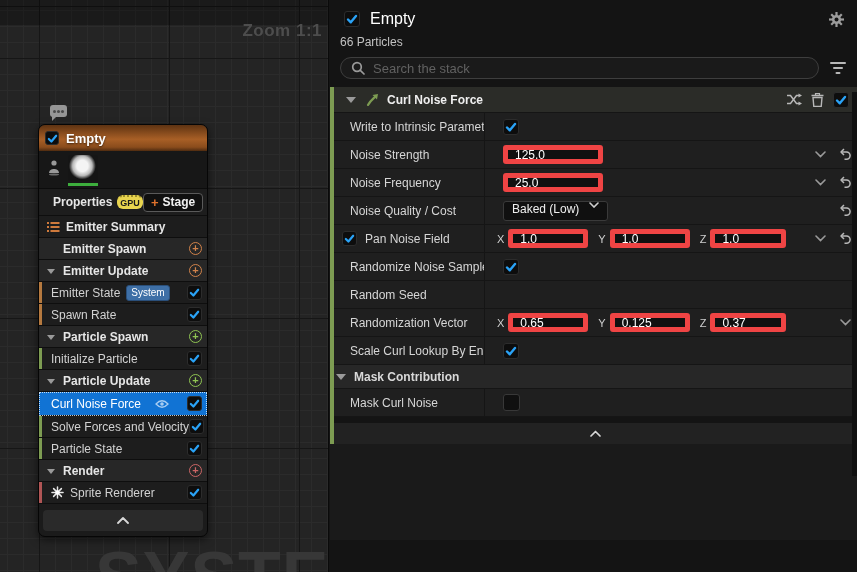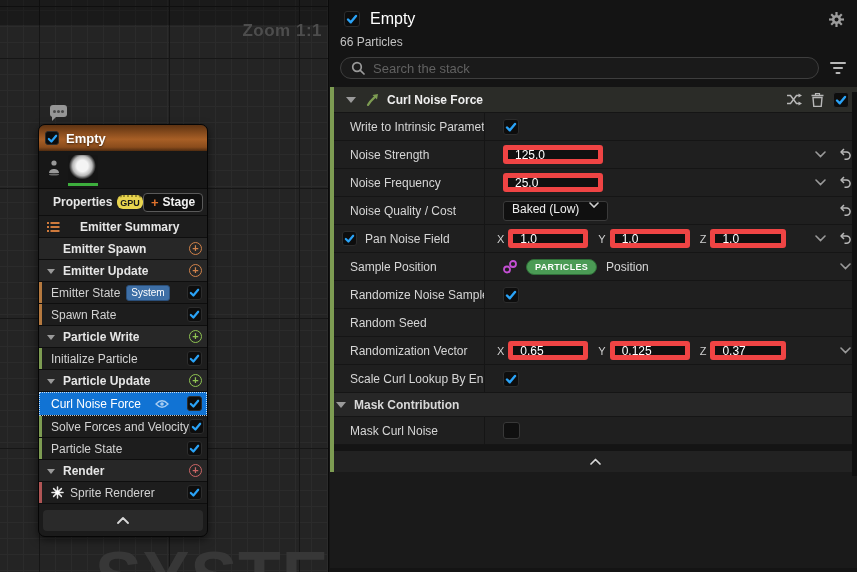--- a/index.html
+++ b/index.html
@@ -74,21 +74,21 @@
     color:#fff; font-size:10px; padding:0 4px; border-radius:3px; line-height:14px; }
   #props-row { height:27px; padding-left:8px; }
   #props-row .lbl { font-weight:bold; color:#e6e6e6; margin-left:6px; }
   .gpu-badge { margin-left:5px; background:#e8d44f; color:#1a1a1a; font-size:9px;
     font-weight:bold; padding:1px 3px; border-radius:6px; border-top:2px dotted #9c8d2a; }
   #stage-btn { margin-left:auto; display:flex; align-items:center; background:#101010;
     border:1px solid #5a5a5a; border-radius:4px; padding:1px 7px; }
   #stage-btn .plus { color:#e0722c; font-weight:bold; font-size:13px; margin-right:4px; }
   #stage-btn .txt { color:#f0f0f0; font-weight:bold; font-size:12px; }
   #summary-row { padding-left:8px; }
-  #summary-row .lbl { font-weight:bold; color:#e6e6e6; margin-left:20px; }
+  #summary-row .lbl { font-weight:bold; color:#e6e6e6; margin-left:6px; }
   #node-footer { margin:6px 4px 5px 4px; height:21px; background:#2a2a2a; border-radius:4px;
     display:flex; align-items:center; justify-content:center; }
   .eye { margin-left:auto; margin-right:5px; }
 
   
   #panel { position:absolute; left:330px; top:0; width:527px; height:572px; background:#141414; }
   #panel-header { display:flex; align-items:center; padding:10px 12px 0 14px; }
   #panel-header .title { color:#fff; font-size:16px; margin-left:10px; }
   #gear { margin-left:auto; }
   #particle-count { color:#c2c2c2; font-size:12px; padding:7px 0 0 10px; }
@@ -227,21 +227,21 @@
       <span>Spawn Rate</span>
       <span class="cb">
         <svg width="11" height="11" viewBox="0 0 12 12">
             <polyline points="2,6.5 4.8,9.3 10,3" fill="none" stroke="#2aa3f7" stroke-width="2.4" stroke-linecap="round" stroke-linejoin="round"></polyline>
           </svg>
       </span>
     </div>
 
     <div class="nrow sect">
       <span class="tri"></span>
-      <span>Particle Write</span>
+      <span>Particle Spawn</span>
       <span class="pluscircle green">+</span>
     </div>
 
     <div class="nrow">
       <span class="bar green"></span>
       <span>Initialize Particle</span>
       <span class="cb">
         <svg width="11" height="11" viewBox="0 0 12 12">
             <polyline points="2,6.5 4.8,9.3 10,3" fill="none" stroke="#2aa3f7" stroke-width="2.4" stroke-linecap="round" stroke-linejoin="round"></polyline>
           </svg>
@@ -470,36 +470,20 @@
               <polyline points="1,1 5.5,5.5 10,1" fill="none" stroke="#9a9a9a" stroke-width="1.6" stroke-linecap="round"></polyline>
             </svg>
           <svg width="14" height="13" viewBox="0 0 14 13">
               <path d="M4.5 4 h5 a3.6 3.6 0 1 1 0 7.2 h-2" fill="none" stroke="#b8b8b8" stroke-width="1.5"></path>
               <polyline points="7,1 4,4 7,7" fill="none" stroke="#b8b8b8" stroke-width="1.5" stroke-linejoin="round"></polyline>
             </svg>
         </span>
       </div>
     </div>
 
-    <div class="prow">
-      <div class="lcell">Sample Position</div>
-      <div class="vcell">
-        <svg width="14" height="14" viewBox="0 0 14 14">
-          <circle cx="4" cy="9.5" r="3" fill="none" stroke="#c44fd4" stroke-width="1.8"></circle>
-          <circle cx="10" cy="4" r="3" fill="none" stroke="#c44fd4" stroke-width="1.8"></circle>
-        </svg>
-        <span class="pbadge" style="margin-left:9px;">PARTICLES</span>
-        <span class="pos-txt">Position</span>
-        <span class="row-icons">
-          <svg width="11" height="7" viewBox="0 0 11 7">
-              <polyline points="1,1 5.5,5.5 10,1" fill="none" stroke="#9a9a9a" stroke-width="1.6" stroke-linecap="round"></polyline>
-            </svg>
-        </span>
-      </div>
-    </div>
 
     <div class="prow">
       <div class="lcell">Randomize Noise Sample</div>
       <div class="vcell">
         <span class="cb" style="width:16px;height:16px;">
           <svg width="12" height="12" viewBox="0 0 12 12">
               <polyline points="2,6.5 4.8,9.3 10,3" fill="none" stroke="#2aa3f7" stroke-width="2.4" stroke-linecap="round" stroke-linejoin="round"></polyline>
             </svg>
         </span>
       </div>

